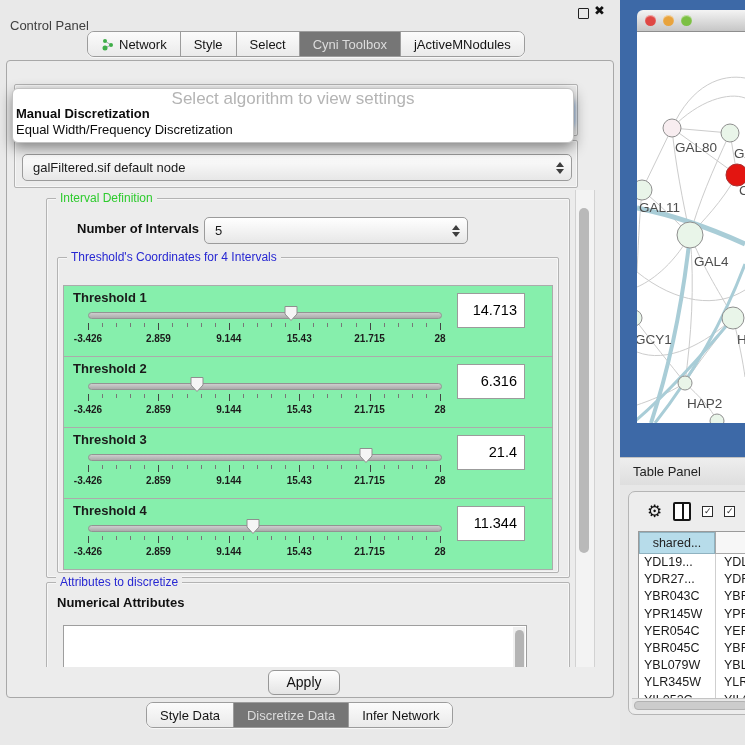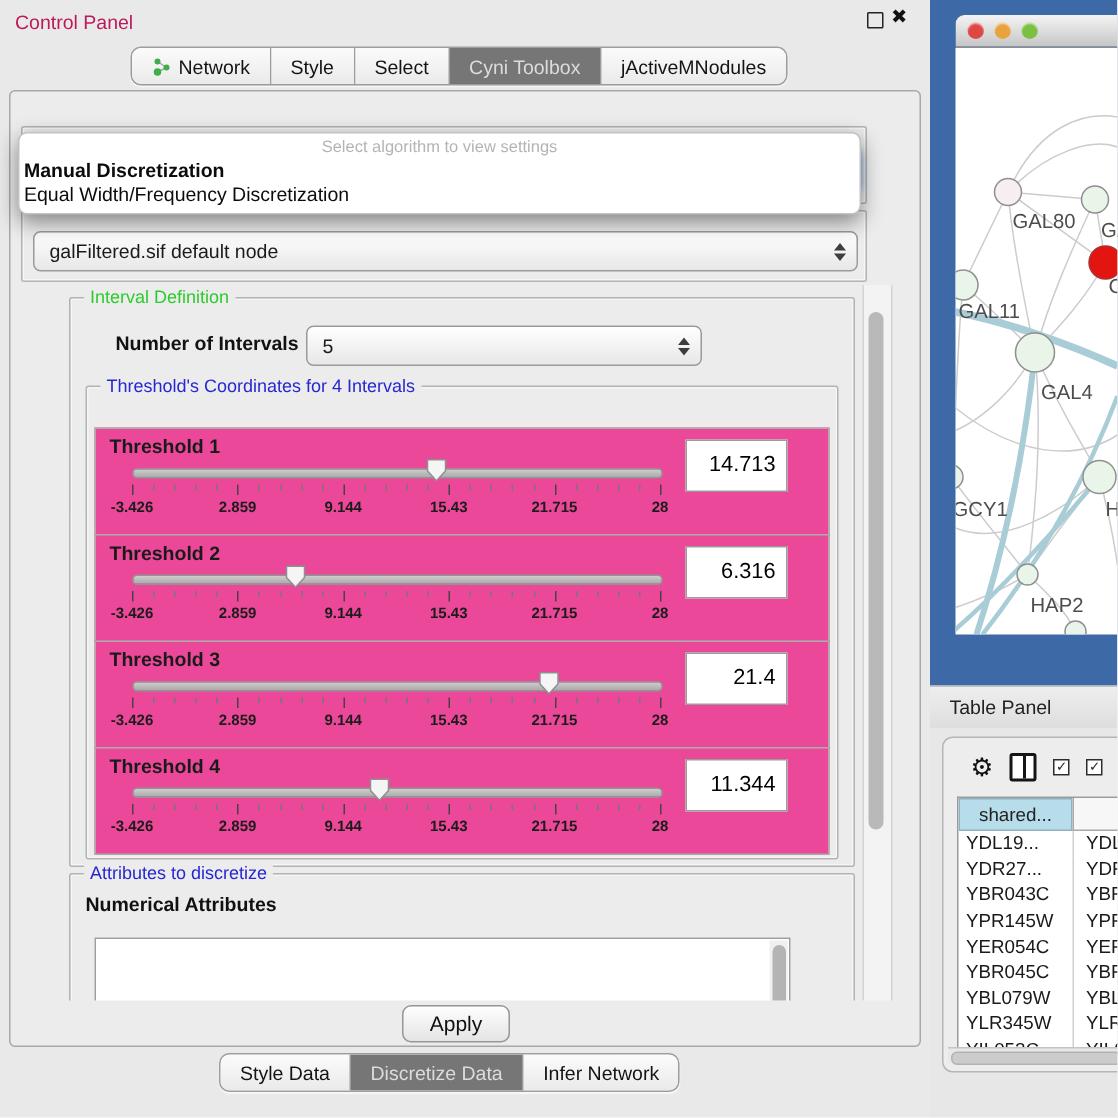--- a/index.html
+++ b/index.html
@@ -1,21 +1,21 @@
 <!DOCTYPE html>
 <html><head>
 <meta charset="utf-8">
 <style>
   html,body{margin:0;padding:0;}
   #app{position:relative;width:745px;height:745px;background:#e9e9e9;overflow:hidden;
        font-family:"Liberation Sans","DejaVu Sans",sans-serif;color:#1a1a1a;-webkit-font-smoothing:antialiased;}
   .abs{position:absolute;}
 
   
-  #panel-title{left:10px;top:7px;font-size:13px;color:#be185d;}
+  #panel-title{left:10px;top:18px;font-size:13px;color:#404040;}
   #float-icon{left:578px;top:8px;width:9px;height:9px;border:1.5px solid #222;border-radius:1px;}
   #close-icon{left:594px;top:3px;font-size:13px;font-weight:bold;color:#111;}
 
   .seg-tabs{display:inline-flex;border:1px solid #9c9c9c;border-radius:7px;overflow:hidden;
             background:linear-gradient(#f8f8f8,#ececec);height:24px;box-shadow:0 1px 1px rgba(255,255,255,.7);}
   .seg{display:flex;align-items:center;gap:5px;padding:0 13px;font-size:13px;color:#141414;
        border-right:1px solid #9c9c9c;background:linear-gradient(#fbfbfb,#eaeaea);white-space:nowrap;}
   .seg:last-child{border-right:none;}
   .seg.selected{background:#767676;color:#dcdcdc;}
 
@@ -32,32 +32,32 @@
   .combo .cv{flex:1;padding:0 10px;white-space:nowrap;overflow:hidden;}
   .spinner{width:9px;margin-right:7px;display:flex;flex-direction:column;align-items:center;gap:2px;}
   .spinner i{width:0;height:0;border-left:4px solid transparent;border-right:4px solid transparent;}
   .spinner .up{border-bottom:5px solid #3e3e3e;}
   .spinner .dn{border-top:5px solid #3e3e3e;}
   .combo.focused{border-color:#5b92d8;box-shadow:0 0 5px 2px rgba(90,150,225,.85);}
 
   
   #algo-popup{left:12px;top:88px;width:560px;background:#ffffff;border:1px solid #c2c2c2;border-radius:6px;
               box-shadow:0 5px 14px rgba(0,0,0,.45);z-index:30;padding:2px 0 4px 0;}
-  #algo-popup .hint{text-align:center;color:#b4b4b4;font-size:11px;height:15px;line-height:15px;}
+  #algo-popup .hint{text-align:center;color:#b4b4b4;font-size:17px;height:15px;line-height:15px;}
   #algo-popup .opt{font-size:13px;color:#0c0c0c;height:16px;line-height:16px;padding-left:3px;white-space:nowrap;}
   #algo-popup .opt.selected{font-weight:bold;}
 
   
   #scroll-area{left:8px;top:190px;width:570px;height:477px;overflow:hidden;}
   #main-vscroll{left:575px;top:190px;width:18px;height:477px;background:#f3f3f3;border-left:1px solid #d2d2d2;border-right:1px solid #d2d2d2;}
   #main-vscroll .thumb{position:absolute;left:3px;top:18px;width:10px;height:345px;background:#b9b9b9;border-radius:6px;}
 
   .bold13{font-size:13px;font-weight:bold;color:#111;}
 
-  .th-row{position:relative;width:488px;height:70px;border:1px solid #ababab;margin-top:-1px;background:#ec4899;}
+  .th-row{position:relative;width:488px;height:70px;border:1px solid #ababab;margin-top:-1px;background:#86efac;}
   .th-row .th-label{position:absolute;left:9px;top:4px;font-size:13px;font-weight:bold;}
   .slider{position:absolute;left:24px;top:24px;width:352px;height:40px;}
   .slider .track{position:absolute;left:0;top:2px;width:100%;height:5px;border:1px solid #939393;border-radius:4px;
                  background:linear-gradient(#cdcdcd,#ababab);}
   .slider .thumb{position:absolute;top:-5px;transform:translateX(-50%);}
   .slider .tick{position:absolute;top:13px;width:1px;background:#777;height:4px;}
   .slider .tick.major{background:#444;height:7px;}
   .slider .tlabel{position:absolute;top:23px;transform:translateX(-50%);font-size:10px;font-weight:bold;color:#1c1c1c;white-space:nowrap;}
   .valbox{position:absolute;right:27px;top:7px;width:57px;height:31px;background:#fff;border:1px solid #9b9b9b;
           font-size:14.5px;text-align:right;padding-right:7px;line-height:31px;font-family:inherit;}

